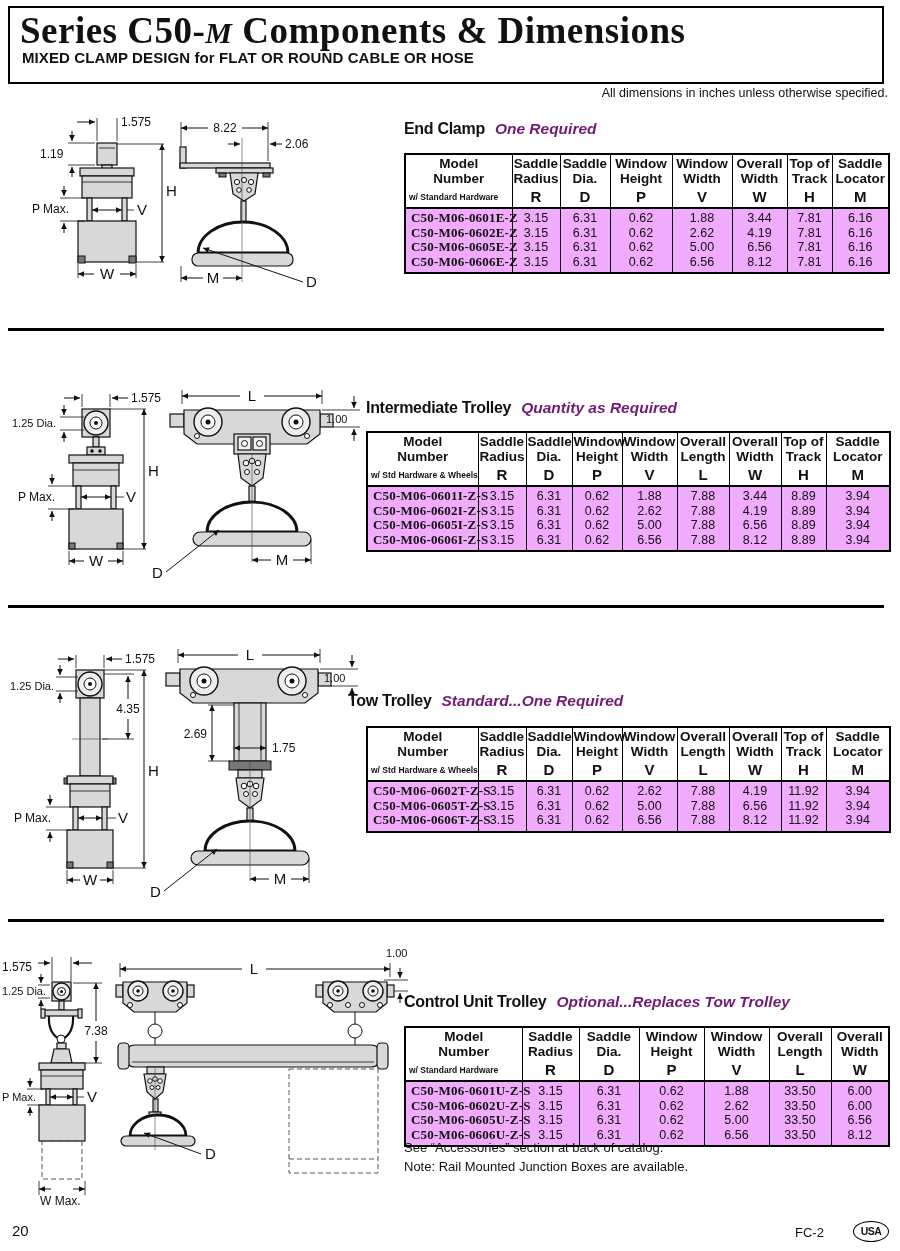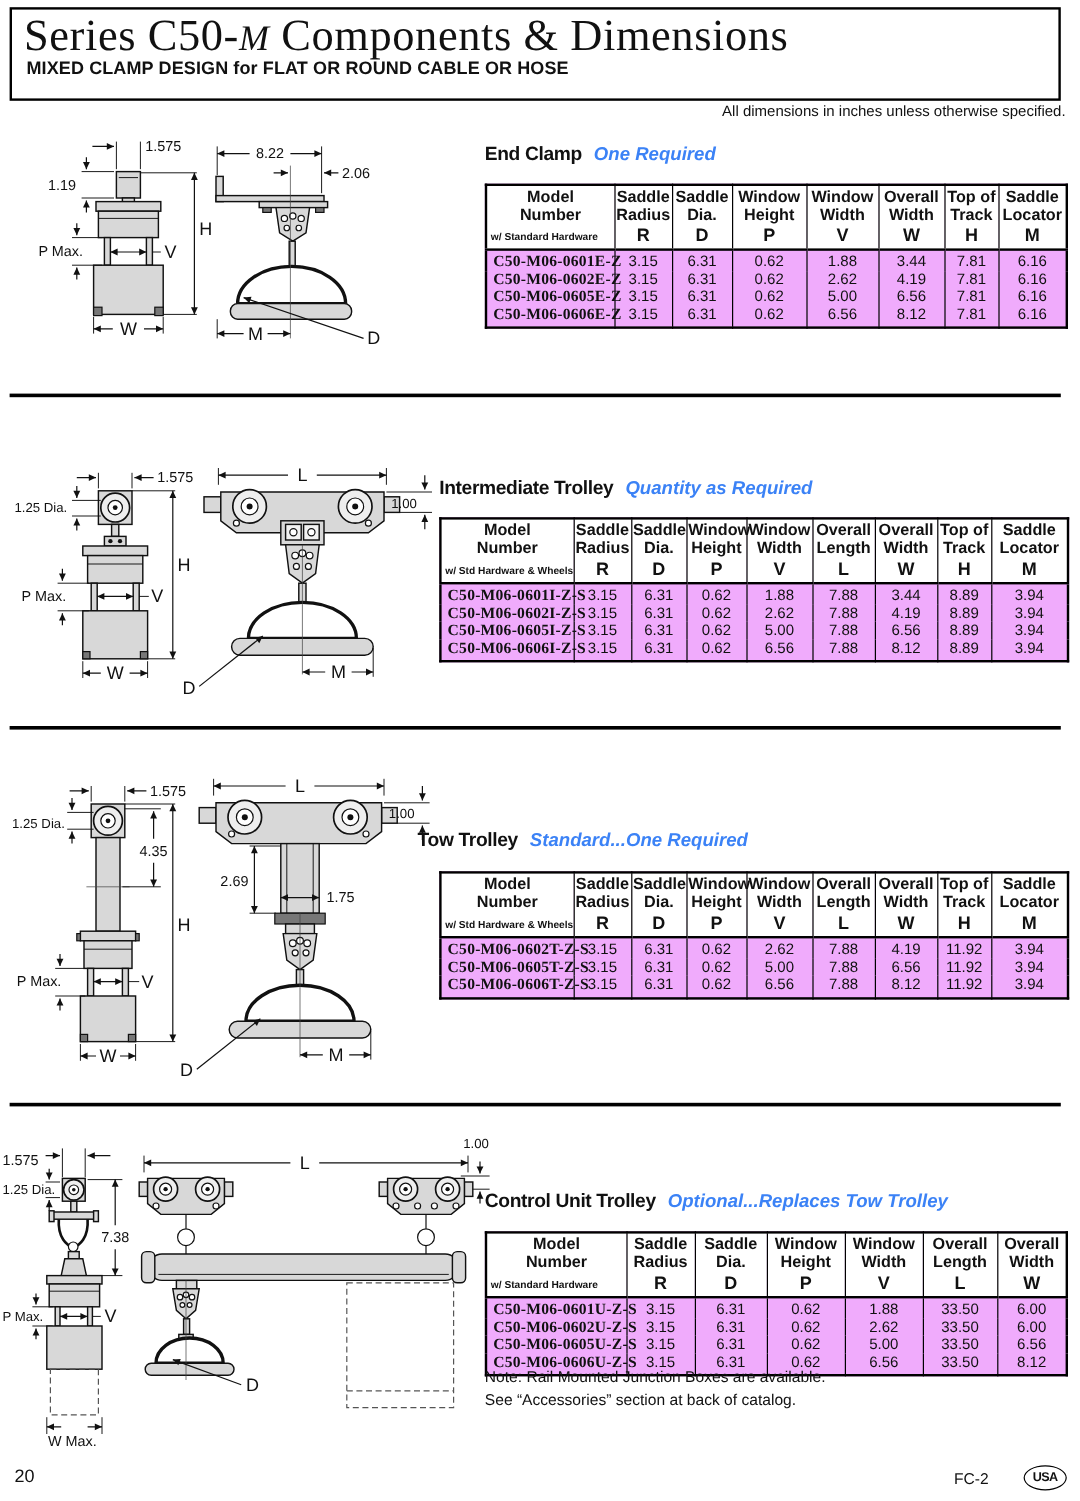--- a/index.html
+++ b/index.html
@@ -1,30 +1,30 @@
 <!DOCTYPE html>
 <html><head>
 <meta charset="utf-8">
 <style>
   html,body{margin:0;padding:0;background:#e8e8e8;}
   .page{position:relative;width:900px;height:1251px;background:#fff;margin:0 auto;
         font-family:"Liberation Sans",sans-serif;color:#111;overflow:hidden;}
   
   .header-box{position:absolute;left:8px;top:6px;width:872px;height:74px;border:2.5px solid #000;background:#fff;}
-  .header-box h1{margin:0;padding:1px 0 0 10px;font-family:"Liberation Serif",serif;font-weight:400;
+  .header-box h1{margin:0;padding:1px 0 0 10px;font-family:"Liberation Serif",serif;font-weight:700;
                  font-size:37px;letter-spacing:.5px;white-space:nowrap;}
   .title-m{font-style:italic;font-size:30px;}
   .subtitle{padding:0 0 0 12px;margin-top:-3px;font-weight:bold;font-size:15px;letter-spacing:.1px;}
   .units-note{position:absolute;right:12px;top:86px;font-size:12.5px;}
   
   .rule{position:absolute;left:8px;width:876px;height:3px;background:#000;}
   
   .sec-title{position:absolute;white-space:nowrap;}
   .sec-title .t{font-weight:bold;font-size:16px;letter-spacing:-.3px;}
-  .sec-title .q{font-style:italic;font-size:15.5px;font-weight:600;margin-left:10px;color:#3b82f6;}
+  .sec-title .q{font-style:italic;font-size:15.5px;font-weight:600;margin-left:10px;color:#701a75;}
   
   table.spec{position:absolute;border-collapse:collapse;table-layout:fixed;background:#f0abfc;border:2.5px solid #000;}
   table.spec th{border:1.5px solid #000;border-bottom:2.5px solid #000;padding:2px 1px 2px;vertical-align:top;background:#fff;}
   table.spec td{border-left:1.5px solid #000;border-right:1.5px solid #000;border-top:0;border-bottom:0;
                 padding:0 3px;text-align:center;font-size:12.5px;height:14.5px;line-height:14.5px;}
   table.spec td.model{text-align:left;font-family:"Liberation Serif",serif;font-weight:bold;font-size:13px;
                       padding-left:5px;letter-spacing:.2px;white-space:nowrap;}
   table.spec tbody tr:first-child td{padding-top:2px;}
   table.spec tbody tr:last-child td{padding-bottom:3px;}
   .hl{font-weight:bold;font-size:13.5px;line-height:1.1;text-align:center;}
@@ -860,21 +860,21 @@
           <td>6.31</td>
           <td>0.62</td>
           <td>6.56</td>
           <td>33.50</td>
           <td>8.12</td>
         </tr>
       </tbody>
     </table>
 
   <div class="ctrl-notes">
+    <div>See “Accessories” section at back of catalog.</div>
     <div>Note: Rail Mounted Junction Boxes are available.</div>
-    <div>See “Accessories” section at back of catalog.</div>
   </div>
 
   <div class="pageno">20</div>
   <div class="doccode">FC-2</div>
   <div class="usa">USA</div>
 
 </div>
 
 </body></html>

